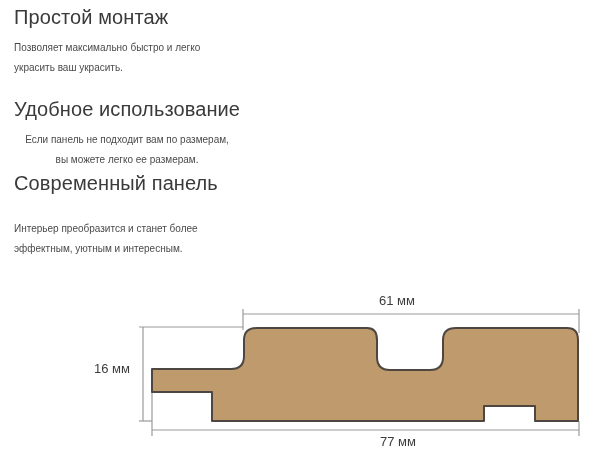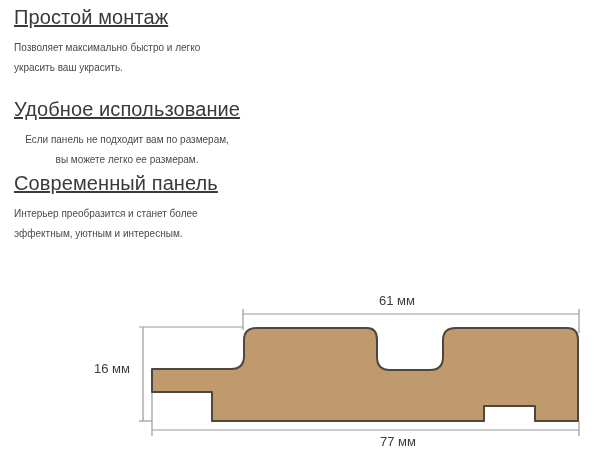--- a/index.html
+++ b/index.html
@@ -1,23 +1,23 @@
 <!DOCTYPE html>
 <html><head>
 <meta charset="utf-8">
 <style>
   html, body { margin: 0; padding: 0; background: #ffffff; }
   body { width: 600px; height: 472px; position: relative; overflow: hidden;
          font-family: "Liberation Sans", sans-serif; color: #3d3d3d; }
   .feature { position: absolute; left: 14px; }
-  .feature h2 { margin: 0; font-weight: normal; font-size: 20px; color: #3a3a3a; letter-spacing: 0.1px; text-decoration: underline; }
+  .feature h2 { margin: 0; font-weight: normal; font-size: 20px; color: #3a3a3a; letter-spacing: 0.1px; }
   .feature p { margin: 0; font-size: 10px; line-height: 20px; color: #4a4a4a; }
   #f1 { top: 6px; } #f1 p { margin-top: 9px; }
   #f2 { top: 98px; } #f2 p { margin-top: 9px; text-align: center; }
-  #f3 { top: 172px; } #f3 p { margin-top: 9px; }
+  #f3 { top: 172px; } #f3 p { margin-top: 24px; }
   svg { position: absolute; left: 0; top: 0; }
   .dimlabel { font-family: "Liberation Sans", sans-serif; font-size: 13px; fill: #3d3d3d; }
 </style>
 </head>
 <body>
 
 <div class="feature" id="f1">
   <h2>Простой монтаж</h2>
   <p>
     <span>Позволяет максимально быстро и легко</span><br>

